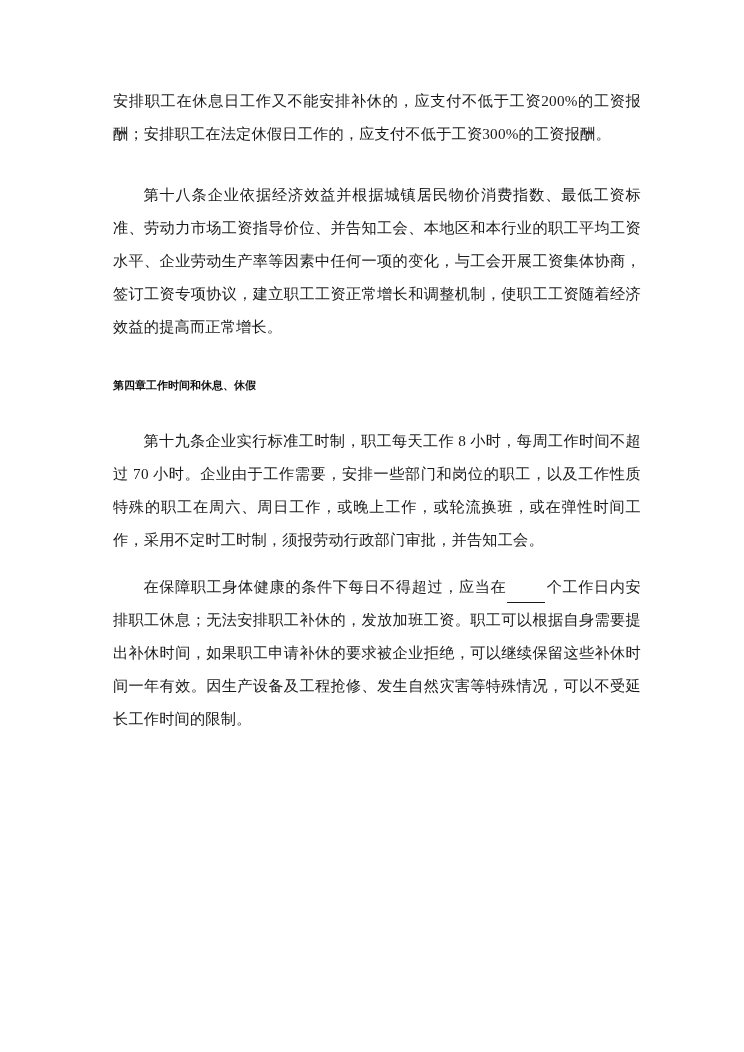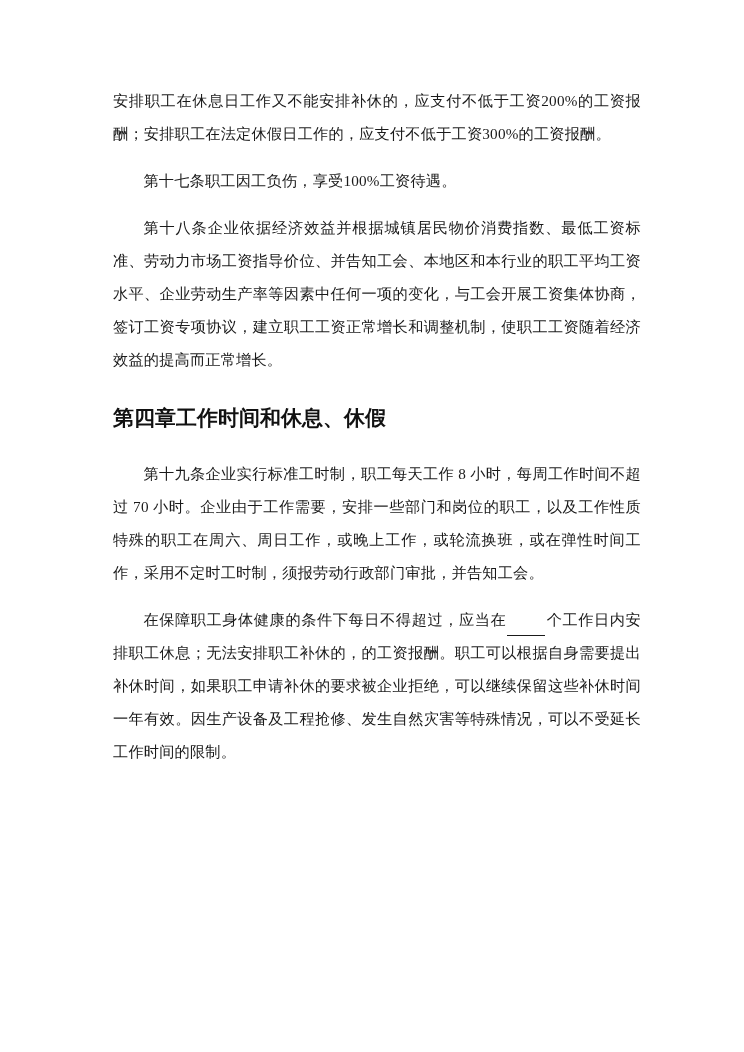--- a/index.html
+++ b/index.html
@@ -32,21 +32,21 @@
     text-align: justify;
     text-justify: inter-ideograph;
     margin: 0 0 0 0;
     letter-spacing: 0.2px;
     font-family: "Liberation Serif", "DejaVu Serif", serif;
   }
   .indent {
     text-indent: 2em;
   }
   .heading {
-    font-size: 21px;
+    font-size: 11px;
     line-height: 33px;
     color: #111111;
     margin: 0;
     font-family: "Liberation Serif", "DejaVu Serif", serif;
   }
   .gap-small { height: 14px; }
   .gap-med { height: 22px; }
   .gap-block { height: 26px; }
   .blank-fill {
     display: inline-block;
@@ -60,33 +60,32 @@
 </head>
 <body>
 
 <div class="page">
   <div class="content">
 
     <p class="para">安排职工在休息日工作又不能安排补休的，应支付不低于工资200%的工资报酬；安排职工在法定休假日工作的，应支付不低于工资300%的工资报酬。</p>
 
     <div class="gap-small"></div>
 
-    <p class="para indent">第十七条职工因工负伤，享受100%工资待遇。</p>
 
     <div class="gap-small"></div>
 
     <p class="para indent">第十八条企业依据经济效益并根据城镇居民物价消费指数、最低工资标准、劳动力市场工资指导价位、并告知工会、本地区和本行业的职工平均工资水平、企业劳动生产率等因素中任何一项的变化，与工会开展工资集体协商，签订工资专项协议，建立职工工资正常增长和调整机制，使职工工资随着经济效益的提高而正常增长。</p>
 
     <div class="gap-block"></div>
 
     <h2 class="heading">第四章工作时间和休息、休假</h2>
 
     <div class="gap-med"></div>
 
     <p class="para indent">第十九条企业实行标准工时制，职工每天工作 8 小时，每周工作时间不超过 70 小时。企业由于工作需要，安排一些部门和岗位的职工，以及工作性质特殊的职工在周六、周日工作，或晚上工作，或轮流换班，或在弹性时间工作，采用不定时工时制，须报劳动行政部门审批，并告知工会。</p>
 
 
     <div class="gap-small"></div>
 
-    <p class="para indent"><span>在保障职工身体健康的条件下每日不得超过，应当在</span><span class="blank-fill"></span><span>个工作日内安排职工休息；无法安排职工补休的，的工资报酬。职工可以根据自身需要提出补休时间，如果职工申请补休的要求被企业拒绝，可以继续保留这些补休时间一年有效。因生产设备及工程抢修、发生自然灾害等特殊情况，可以不受延长工作时间的限制。</span></p>
+    <p class="para indent"><span>在保障职工身体健康的条件下每日不得超过，应当在</span><span class="blank-fill"></span><span>个工作日内安排职工休息；无法安排职工补休的，发放加班工资。职工可以根据自身需要提出补休时间，如果职工申请补休的要求被企业拒绝，可以继续保留这些补休时间一年有效。因生产设备及工程抢修、发生自然灾害等特殊情况，可以不受延长工作时间的限制。</span></p>
 
   </div>
 </div>
 
 </body></html>

